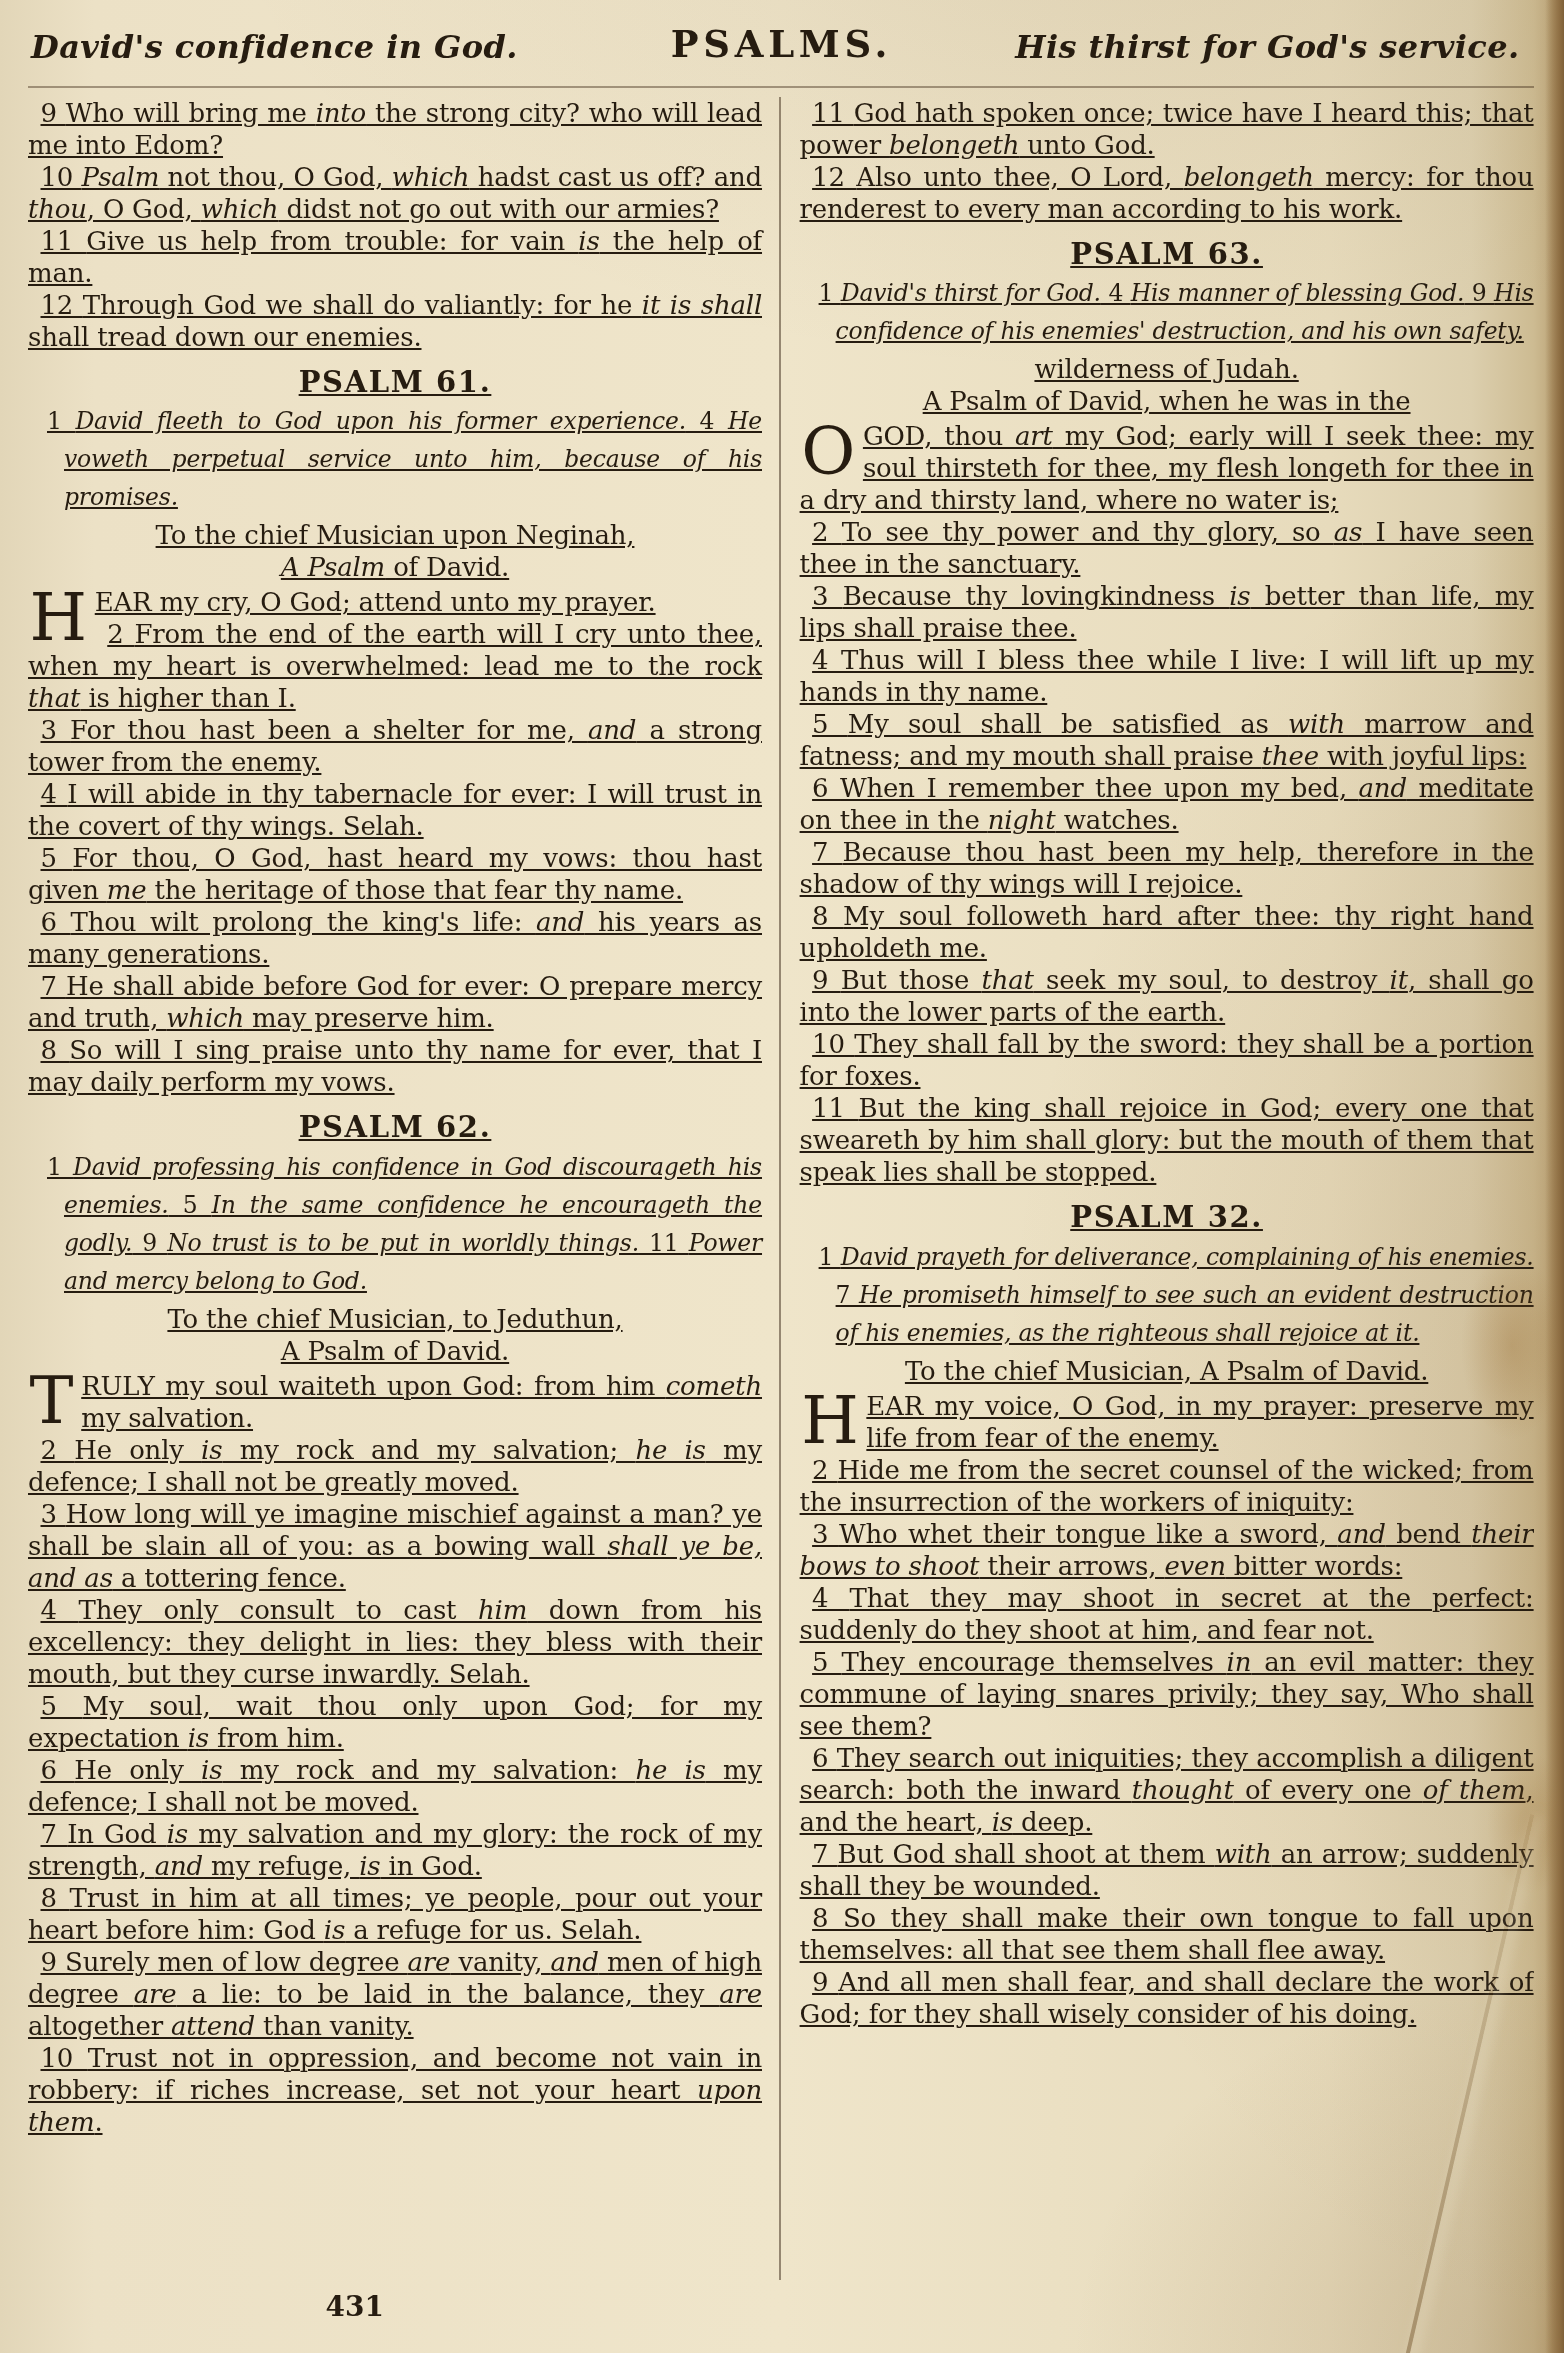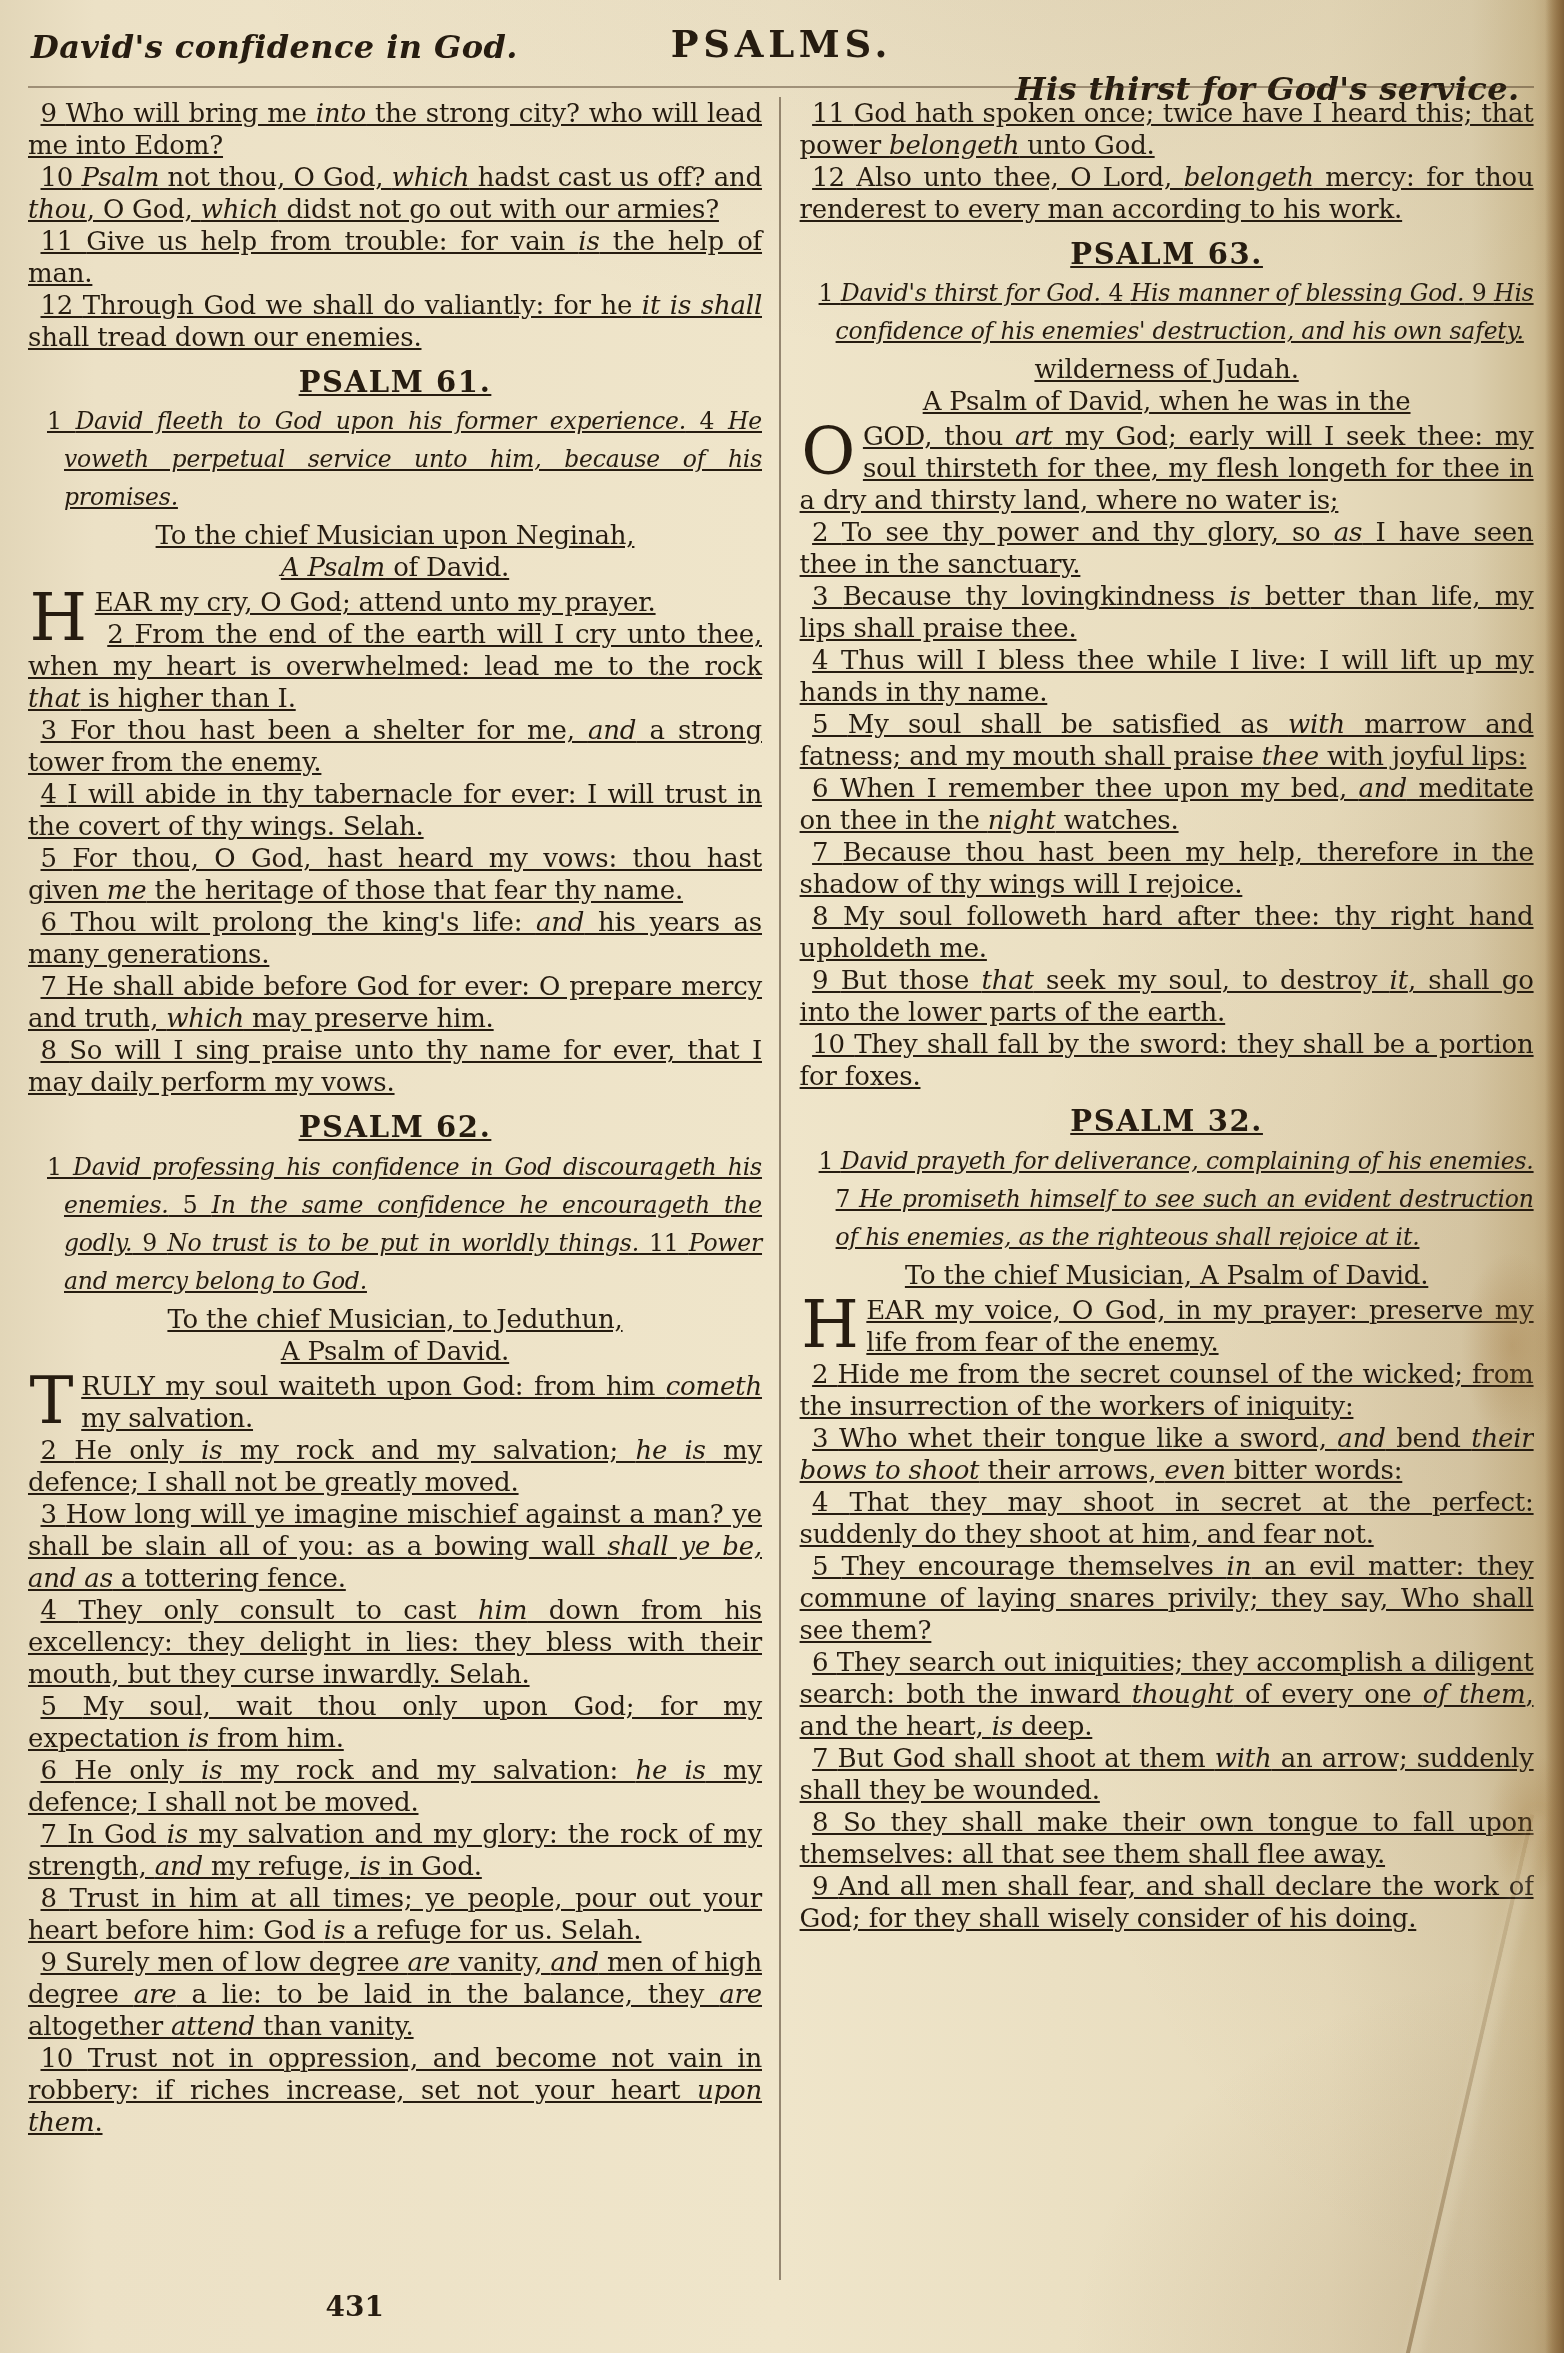--- a/index.html
+++ b/index.html
@@ -34,21 +34,21 @@
     background: radial-gradient(closest-side, rgba(151,105,45,.30), transparent);
   }
   .stain2 {
     right: -7.8px; top: 1753px; width: 86px; height: 141px; border-radius: 50%;
     background: radial-gradient(closest-side, rgba(151,105,45,.26), transparent);
   }
 
   .header { position: absolute; top: 22px; left: 31px; width: 1501px; height: 55px; }
   .running-head { position: absolute; top: 6.3px; font-style: italic; font-weight: bold; font-size: 32px; letter-spacing: 0.4px; white-space: nowrap; }
   .running-head.left { left: 0; }
-  .running-head.right { right: 12.5px; margin-top: 42px; }
+  .running-head.right { right: 12.5px; }
   .page-title { position: absolute; left: 0; right: 0; top: 0; text-align: center; font-weight: bold; font-size: 37px; letter-spacing: 4.7px; }
   .header-rule { position: absolute; top: 86px; left: 28px; width: 1506px; height: 1.6px; background: rgba(70,50,30,.45); }
 
   .columns {
     position: absolute; top: 97px; left: 28px; width: 1506px; height: 2199px;
     display: flex; overflow: hidden;
   }
   .col { font-size: 26px; line-height: 32px; text-align: justify; letter-spacing: -0.2px; text-decoration: underline; }
   .col.left  { width: 751px; padding-right: 17px; }
   .col.right { width: 753px; padding-left: 19px; }
@@ -127,20 +127,21 @@
         <p class="verse first-verse"><span class="dropcap">O</span>GOD, thou <i class="italic-run">art</i> my God; early will I seek thee: my soul thirsteth for thee, my flesh longeth for thee in a dry and thirsty land, where no water is;</p>
         <p class="verse"><span class="vnum">2&nbsp;</span>To see thy power and thy glory, so <i class="italic-run">as</i> I have seen thee in the sanctuary.</p>
         <p class="verse"><span class="vnum">3&nbsp;</span>Because thy lovingkindness <i class="italic-run">is</i> better than life, my lips shall praise thee.</p>
         <p class="verse"><span class="vnum">4&nbsp;</span>Thus will I bless thee while I live: I will lift up my hands in thy name.</p>
         <p class="verse"><span class="vnum">5&nbsp;</span>My soul shall be satisfied as <i class="italic-run">with</i> marrow and fatness; and my mouth shall praise <i class="italic-run">thee</i> with joyful lips:</p>
         <p class="verse"><span class="vnum">6&nbsp;</span>When I remember thee upon my bed, <i class="italic-run">and</i> meditate on thee in the <i class="italic-run">night</i> watches.</p>
         <p class="verse"><span class="vnum">7&nbsp;</span>Because thou hast been my help, therefore in the shadow of thy wings will I rejoice.</p>
         <p class="verse"><span class="vnum">8&nbsp;</span>My soul followeth hard after thee: thy right hand upholdeth me.</p>
         <p class="verse"><span class="vnum">9&nbsp;</span>But those <i class="italic-run">that</i> seek my soul, to destroy <i class="italic-run">it</i>, shall go into the lower parts of the earth.</p>
         <p class="verse"><span class="vnum">10&nbsp;</span>They shall fall by the sword: they shall be a portion for foxes.</p>
+        <p class="verse"><span class="vnum">11&nbsp;</span>But the king shall rejoice in God; every one that sweareth by him shall glory: but the mouth of them that speak lies shall be stopped.</p>
         <h2 class="psalm-title">PSALM 32.</h2>
         <p class="argument">1 <i class="italic-run">David prayeth for deliverance, complaining of his enemies.</i>  7 <i class="italic-run">He promiseth himself to see such an evident destruction of his enemies, as the righteous shall rejoice at it.</i></p>
         <div class="inscription">
           <div class="inscription-line">To the chief Musician, A Psalm of David.</div>
         </div>
         <p class="verse first-verse"><span class="dropcap">H</span>EAR my voice, O God, in my prayer: preserve my life from fear of the enemy.</p>
         <p class="verse"><span class="vnum">2&nbsp;</span>Hide me from the secret counsel of the wicked; from the insurrection of the workers of iniquity:</p>
         <p class="verse"><span class="vnum">3&nbsp;</span>Who whet their tongue like a sword, <i class="italic-run">and</i> bend <i class="italic-run">their bows to shoot</i> their arrows, <i class="italic-run">even</i> bitter words:</p>
         <p class="verse"><span class="vnum">4&nbsp;</span>That they may shoot in secret at the perfect: suddenly do they shoot at him, and fear not.</p>
         <p class="verse"><span class="vnum">5&nbsp;</span>They encourage themselves <i class="italic-run">in</i> an evil matter: they commune of laying snares privily; they say, Who shall see them?</p>

